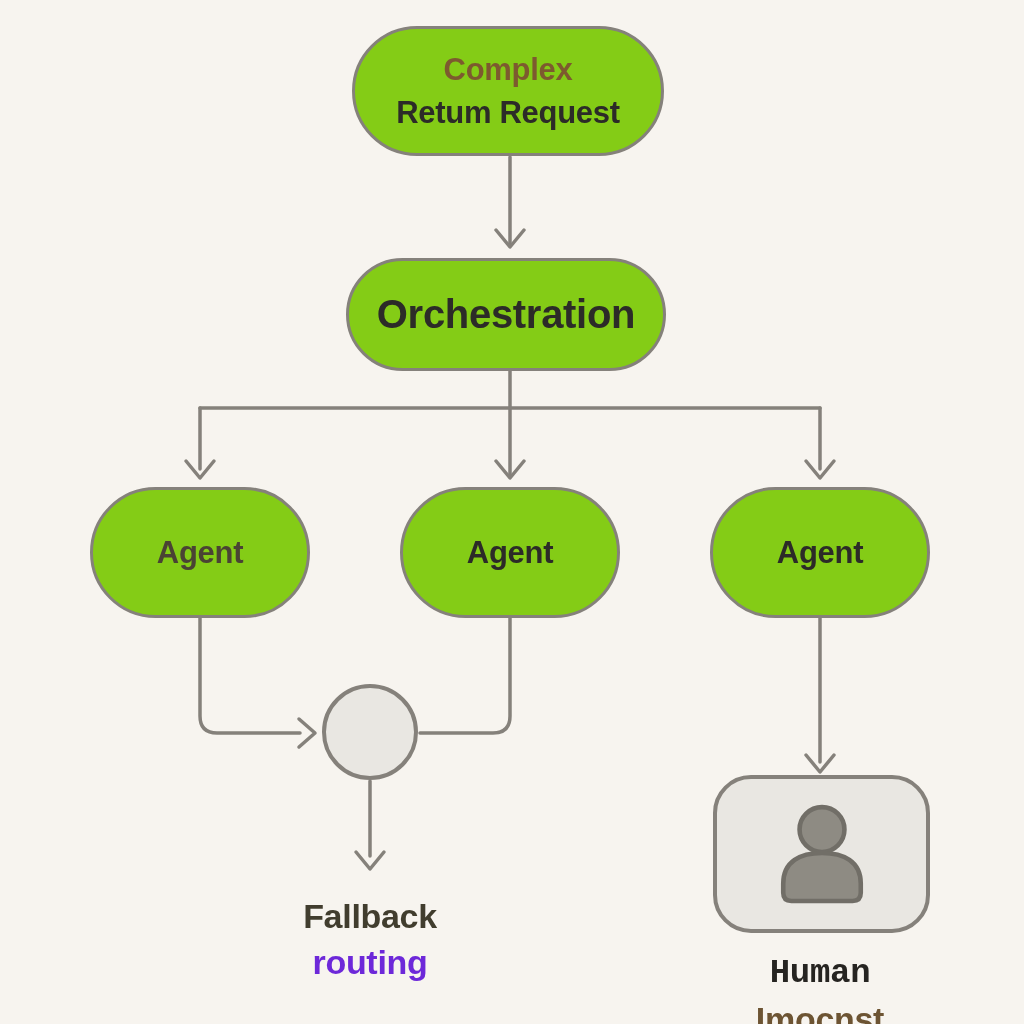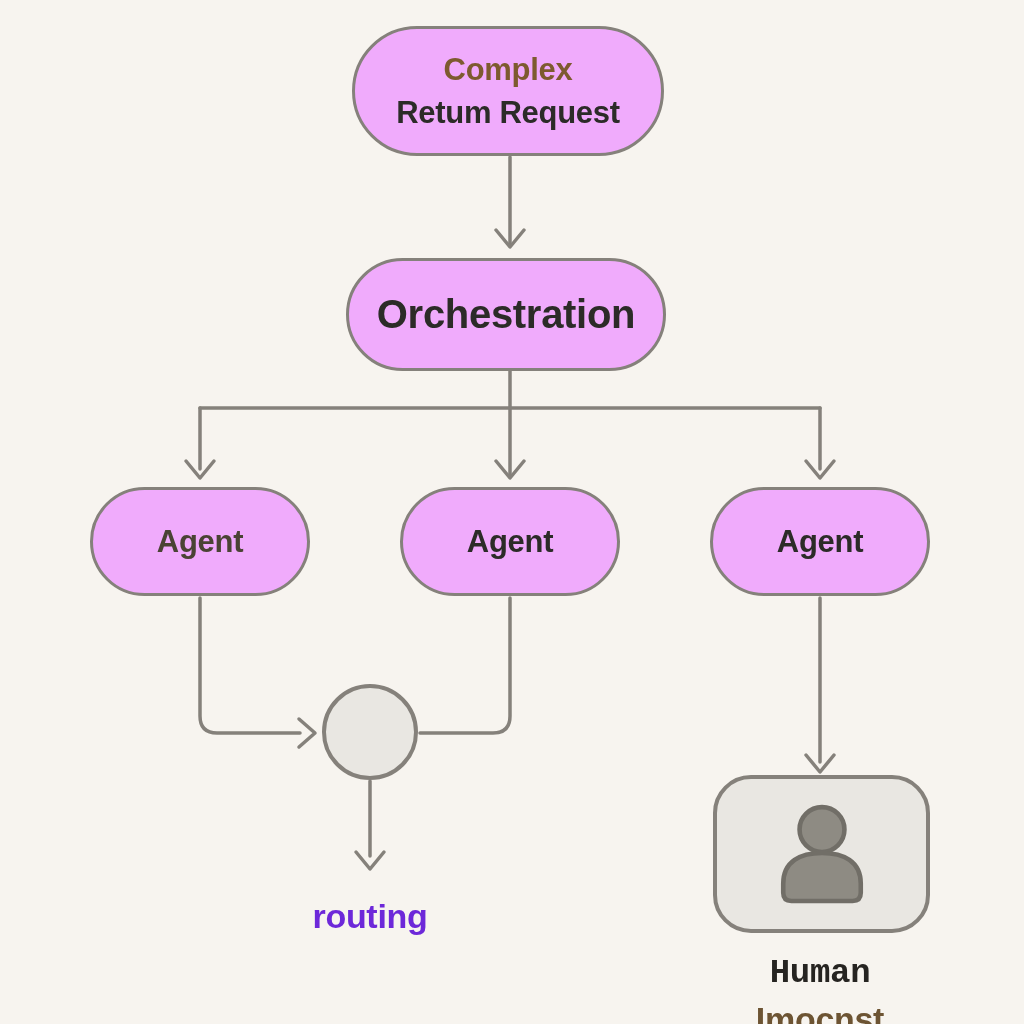--- a/index.html
+++ b/index.html
@@ -16,35 +16,35 @@
     overflow: hidden;
   }
   #connector-layer {
     position: absolute;
     inset: 0;
     width: 1024px;
     height: 1024px;
   }
   .pill {
     position: absolute;
-    background: #f0abfc;
+    background: #84cc16;
     border: 3.5px solid #85817b;
     border-radius: 999px;
     display: flex;
     flex-direction: column;
     align-items: center;
     justify-content: center;
     text-align: center;
     font-weight: 700;
     box-sizing: border-box;
     letter-spacing: -0.3px;
   }
   .pill-top      { left: 352px; top: 26px;  width: 312px; height: 130px; font-size: 31px; line-height: 43px; }
   .pill-orch     { left: 346px; top: 258px; width: 320px; height: 113px; font-size: 40px; color: #2c2b28; }
-  .pill-agent    { top: 487px; width: 220px; height: 109px; font-size: 31px; }
+  .pill-agent    { top: 487px; width: 220px; height: 131px; font-size: 31px; }
   .pill-agent-l  { left: 90px;  color: #4a4334; }
   .pill-agent-c  { left: 400px; color: #2c2b28; }
   .pill-agent-r  { left: 710px; color: #2c2b28; }
   .line-brown { color: #7d5a2f; }
   .line-dark  { color: #2c2b28; }
   .merge-circle {
     position: absolute;
     left: 322px; top: 684px;
     width: 96px; height: 96px;
     background: #e9e7e2;
@@ -139,20 +139,21 @@
   <div class="merge-circle"></div>
 
   <div class="human-box">
     <svg width="102" height="100" viewBox="0 0 100 98" fill="#8e8b83" stroke="#716e67" stroke-width="4.5" stroke-linejoin="round">
       <circle cx="50" cy="25" r="22"></circle>
       <path d="M20,95 L80,95 Q88,95 88,87 L88,78 C88,56 71,48 50,48 C29,48 12,56 12,78 L12,87 Q12,95 20,95 Z"></path>
     </svg>
   </div>
 
   <div class="caption caption-fallback">
+    <div class="fallback-l1">Fallback</div>
     <div class="fallback-l2">routing</div>
   </div>
 
   <div class="caption caption-human">
     <div class="human-l1">Human</div>
     <div class="human-l2">Imocnst</div>
   </div>
 
 </div>
 

